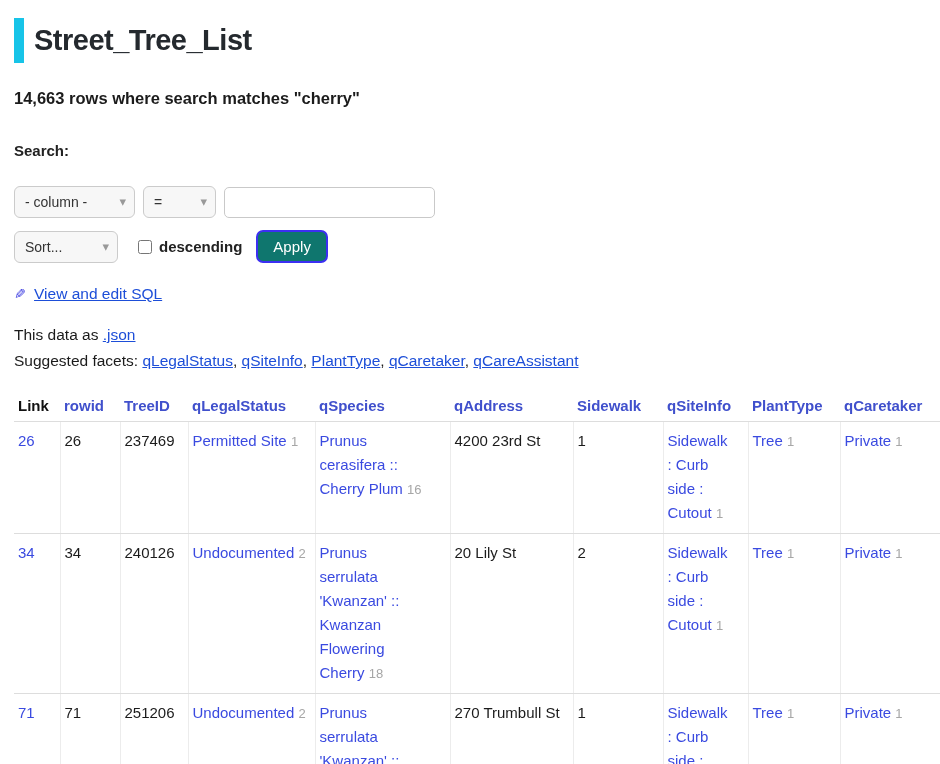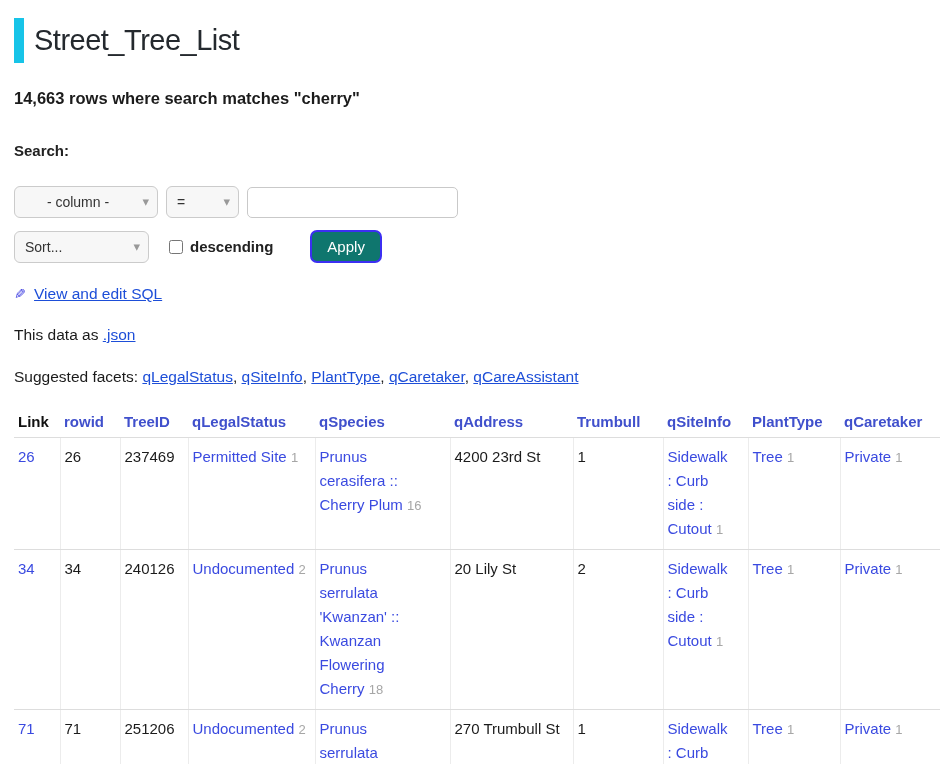--- a/index.html
+++ b/index.html
@@ -7,21 +7,21 @@
   body {
     width: 940px; height: 764px; overflow: hidden;
     font-family: "Liberation Sans", "DejaVu Sans", sans-serif;
     color: #222;
   }
   .page { padding: 18px 0 0 14px; width: 940px; height: 764px; overflow: hidden; }
 
   
   .hdr { display: flex; align-items: center; margin-bottom: 26px; }
   .accent-bar { width: 10px; height: 45px; background: #17c4e8; margin-right: 10px; }
-  h1.title { font-size: 29px; font-weight: normal; color: #24292e; letter-spacing: -0.5px; }
+  h1.title { font-size: 29px; font-weight: bold; color: #24292e; letter-spacing: -0.5px; }
 
   .summary { font-size: 16.5px; font-weight: bold; color: #1b1b1b; margin-bottom: 34px; }
 
   
   .search-row { display: flex; align-items: center; margin-bottom: 27px; }
   .search-label { font-size: 15px; font-weight: bold; width: 86px; }
   .search-input {
     width: 795px; height: 31px; border: 1px solid #c9c9c9; border-radius: 5px;
     font-size: 15px; padding: 0 9px; color: #222; outline: none;
     font-family: "Liberation Sans", "DejaVu Sans", sans-serif;
@@ -32,42 +32,42 @@
   .sel-wrap { position: relative; display: inline-block; margin-right: 8px; }
   .sel-wrap select {
     appearance: none; -webkit-appearance: none;
     background: #f7f7f7; border: 1px solid #cbcbcb; border-radius: 6px;
     height: 32px; font-size: 14px; color: #333; padding: 0 26px 0 10px;
     font-family: "Liberation Sans", "DejaVu Sans", sans-serif; outline: none;
   }
   .sel-wrap .caret {
     position: absolute; right: 9px; top: 8px; color: #999; font-size: 13px; pointer-events: none;
   }
-  .sel-col select { width: 144px; text-align: center; }
+  .sel-col select { width: 121px; }
   .sel-op select  { width: 73px; }
-  .sel-sort select{ width: 135px; }
+  .sel-sort select{ width: 104px; }
   .filter-value-input {
     width: 211px; height: 31px; border: 1px solid #c9c9c9; border-radius: 5px;
     font-size: 15px; padding: 0 9px; outline: none;
     font-family: "Liberation Sans", "DejaVu Sans", sans-serif;
   }
   .sort-row { display: flex; align-items: center; margin-bottom: 22px; }
   .desc-check { width: 14px; height: 14px; margin: 0 7px 0 12px; accent-color: #fff; }
-  .desc-label { font-size: 15px; font-weight: bold; margin-right: 37px; }
+  .desc-label { font-size: 15px; font-weight: bold; margin-right: 14px; }
   .apply-btn {
     background: #0f766e; border: 2px solid #3c2ff2; border-radius: 7px;
     color: #fff; font-size: 15px; padding: 6px 15px; cursor: pointer;
     font-family: "Liberation Sans", "DejaVu Sans", sans-serif;
   }
 
   
   a { color: #1d4ed8; }
   .sql-line { font-size: 15.5px; margin-bottom: 23px; }
   .pencil { color: #3a3ae0; display: inline-block; transform: scaleX(-1); margin-right: 4px; text-decoration: none; font-size: 14px; }
-  .data-line { font-size: 15.5px; margin-bottom: 24px; color: #1b1b1b; }
+  .data-line { font-size: 15.5px; margin-bottom: 8px; color: #1b1b1b; }
   .facets-line { font-size: 15.5px; margin-bottom: 23px; color: #1b1b1b; }
 
   
   table { border-collapse: collapse; table-layout: fixed; width: 926px; font-size: 15px; }
   col.c-link { width: 46px; } col.c-rowid { width: 60px; } col.c-treeid { width: 68px; }
   col.c-legal { width: 127px; } col.c-species { width: 135px; } col.c-addr { width: 123px; }
   col.c-order { width: 90px; } col.c-siteinfo { width: 85px; } col.c-plant { width: 92px; }
   col.c-care { width: 100px; }
   th {
     text-align: left; font-weight: bold; padding: 4px 8px 7px 4px;
@@ -164,21 +164,21 @@
         <col class="c-care">
     </colgroup>
     <thead>
       <tr>
         <th>Link</th>
         <th><a href="#">rowid</a></th>
         <th><a href="#">TreeID</a></th>
         <th><a href="#">qLegalStatus</a></th>
         <th><a href="#">qSpecies</a></th>
         <th><a href="#">qAddress</a></th>
-        <th><a href="#">Trumbull</a></th>
+        <th><a href="#">Sidewalk</a></th>
         <th><a href="#">qSiteInfo</a></th>
         <th><a href="#">PlantType</a></th>
         <th><a href="#">qCaretaker</a></th>
       </tr>
     </thead>
     <tbody>
       <tr>
         <td><a href="#">26</a></td>
         <td>26</td>
         <td>237469</td>

